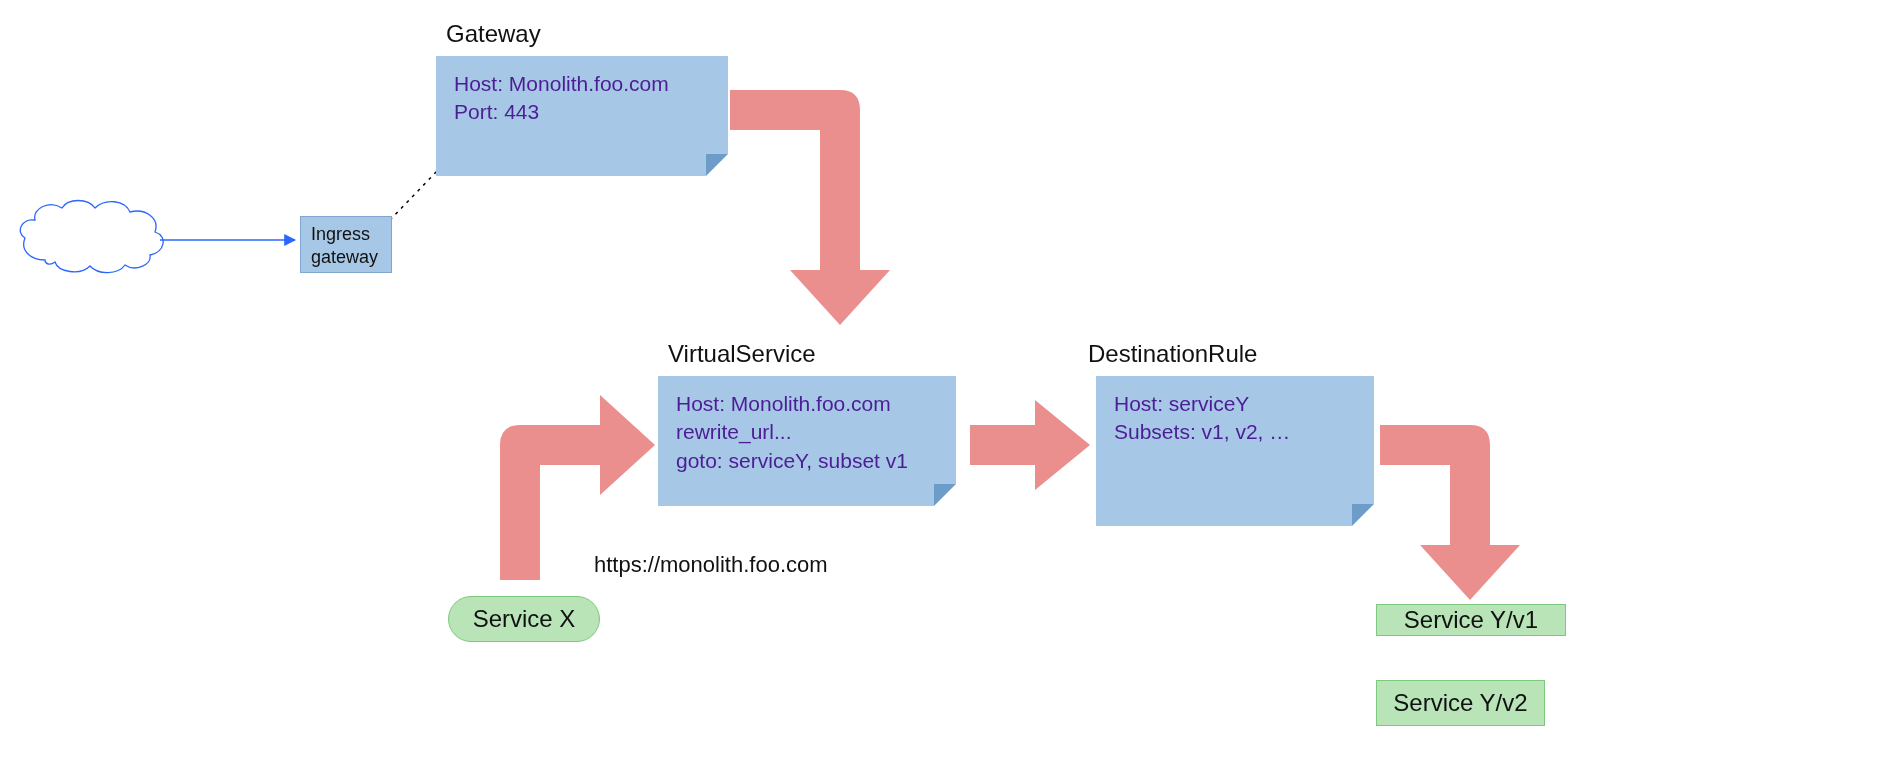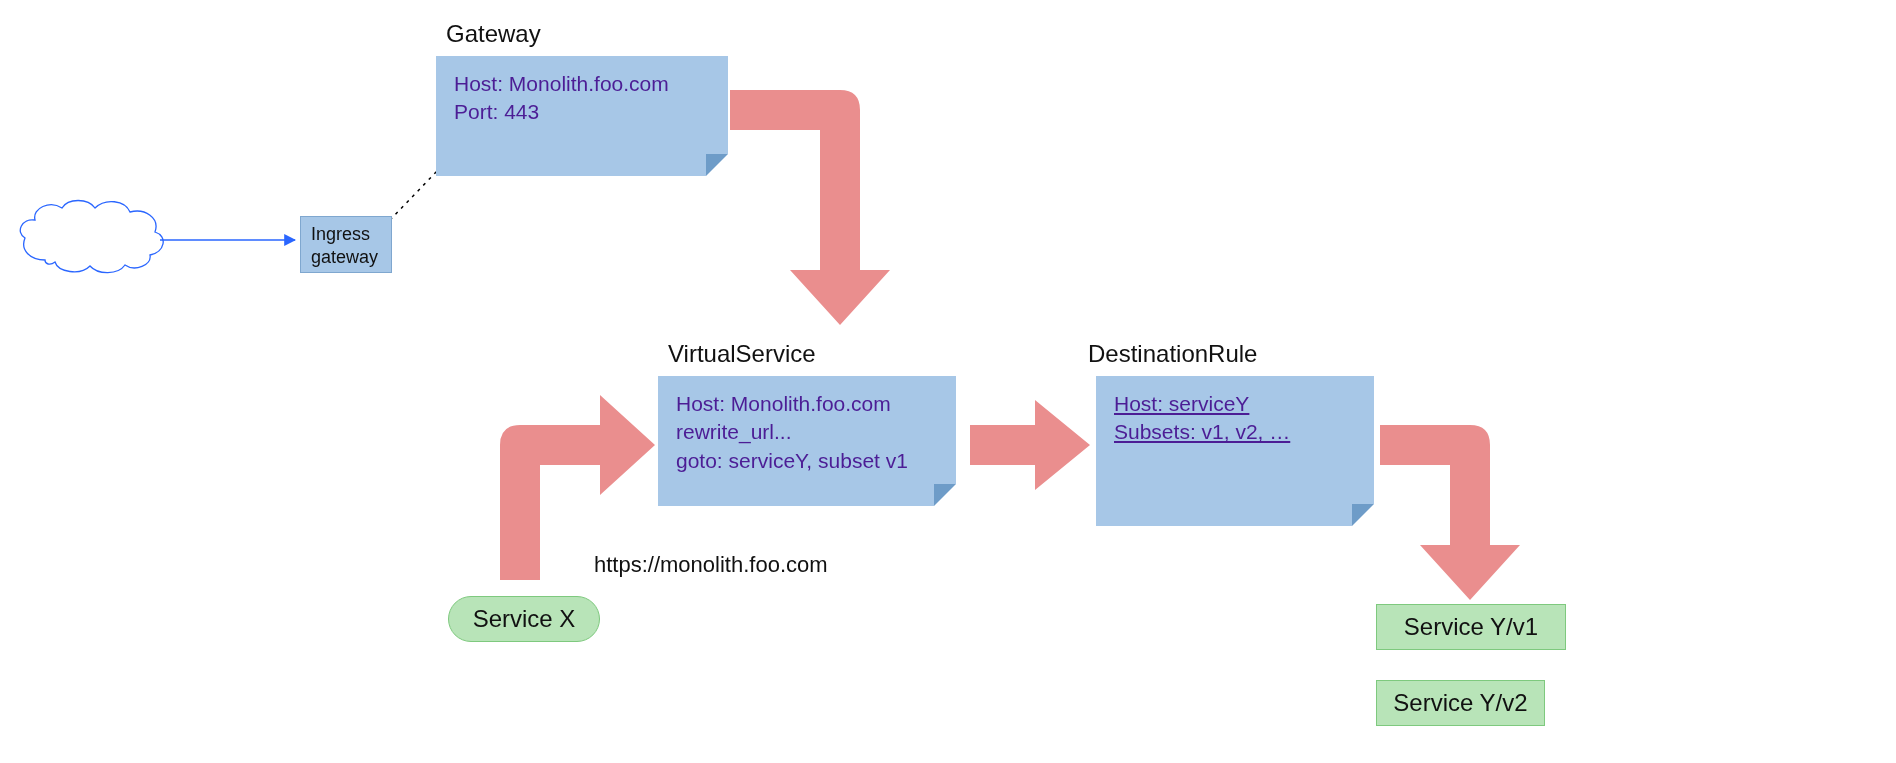--- a/index.html
+++ b/index.html
@@ -168,31 +168,31 @@
   </div>
 
   <div class="abs label" style="left:668px; top:340px;">VirtualService</div>
   <div class="abs note" style="left:658px; top:376px; width:298px; height:130px;">
     <div>Host: Monolith.foo.com</div>
     <div>rewrite_url...</div>
     <div>goto: serviceY, subset v1</div>
   </div>
 
   <div class="abs label" style="left:1056px; top:340px;margin-left:32px;">DestinationRule</div>
-  <div class="abs note" style="left:1096px; top:376px; width:278px; height:150px;text-decoration:underline;">
+  <div class="abs note" style="left:1096px; top:376px; width:278px; height:150px;">
     <div>Host: serviceY</div>
     <div>Subsets: v1, v2, …</div>
   </div>
 
   <div class="abs url-text" style="left:566px; top:552px;margin-left:28px;">https://monolith.foo.com</div>
   <div class="abs svc" style="left:448px; top:596px; width:152px; height:46px;border-radius:23px;">
     <span>Service X</span>
   </div>
 
-  <div class="abs svc" style="left:1376px; top:604px; width:190px; height:46px;">
+  <div class="abs svc" style="left:1376px; top:604px; width:190px; height:32px;">
     <span>Service Y/v1</span>
   </div>
 
   <div class="abs svc" style="left:1376px; top:680px; width:169px; height:46px;">
     <span>Service Y/v2</span>
   </div>
 
 </div>
 
 </body></html>

